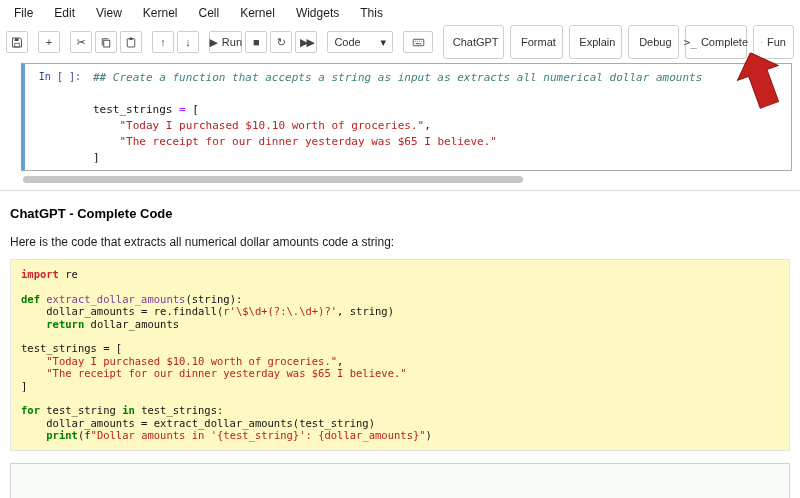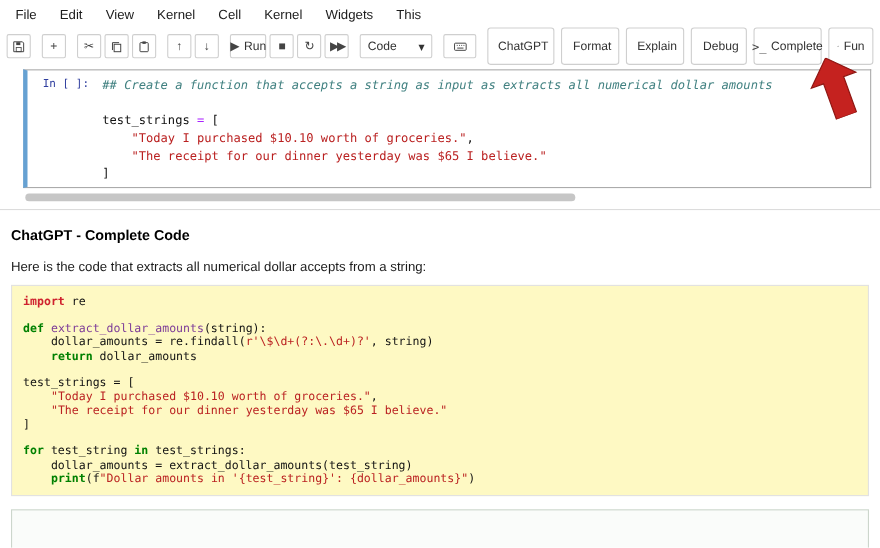--- a/index.html
+++ b/index.html
@@ -235,21 +235,21 @@
   <div class="notebook">
     <div class="cell">
       <div class="prompt">In [ ]:</div>
       <div class="cell-code" id="cell-code"><div class="code-line"><span class="tok-com">## Create a function that accepts a string as input as extracts all numerical dollar amounts</span></div><div class="code-line">&nbsp;</div><div class="code-line"><span>test_strings </span><span class="tok-op">=</span><span> [</span></div><div class="code-line"><span>    </span><span class="tok-str">"Today I purchased $10.10 worth of groceries."</span><span>,</span></div><div class="code-line"><span>    </span><span class="tok-str">"The receipt for our dinner yesterday was $65 I believe."</span></div><div class="code-line"><span>]</span></div></div>
     </div>
     <div class="hscroll"></div>
   </div>
 
   <div class="panel">
     <h3>ChatGPT - Complete Code</h3>
-    <p>Here is the code that extracts all numerical dollar accepts from a string:</p>
+    <p>Here is the code that extracts all numerical dollar amounts code a string:</p>
     <div class="codeblock" id="response-code"><div class="code-line"><span class="tok-imp">import</span><span> re</span></div><div class="code-line">&nbsp;</div><div class="code-line"><span class="tok-k">def</span><span> </span><span class="tok-fn">extract_dollar_amounts</span><span>(string):</span></div><div class="code-line"><span>    dollar_amounts = re.findall(</span><span class="tok-str">r'\$\d+(?:\.\d+)?'</span><span>, string)</span></div><div class="code-line"><span>    </span><span class="tok-k">return</span><span> dollar_amounts</span></div><div class="code-line">&nbsp;</div><div class="code-line"><span>test_strings = [</span></div><div class="code-line"><span>    </span><span class="tok-str">"Today I purchased $10.10 worth of groceries."</span><span>,</span></div><div class="code-line"><span>    </span><span class="tok-str">"The receipt for our dinner yesterday was $65 I believe."</span></div><div class="code-line"><span>]</span></div><div class="code-line">&nbsp;</div><div class="code-line"><span class="tok-k">for</span><span> test_string </span><span class="tok-k">in</span><span> test_strings:</span></div><div class="code-line"><span>    dollar_amounts = extract_dollar_amounts(test_string)</span></div><div class="code-line"><span>    </span><span class="tok-k">print</span><span>(f</span><span class="tok-str">"Dollar amounts in '{test_string}': {dollar_amounts}"</span><span>)</span></div></div>
     <div class="outputbox">
       
       
     </div>
   </div>
 
   <svg class="arrow" viewBox="0 0 40 52">
     <polygon points="20,0 40,20 29,20 29,52 11,52 11,20 0,20" fill="#c5221f" stroke="#8f1713" stroke-width="1"></polygon>
   </svg>

